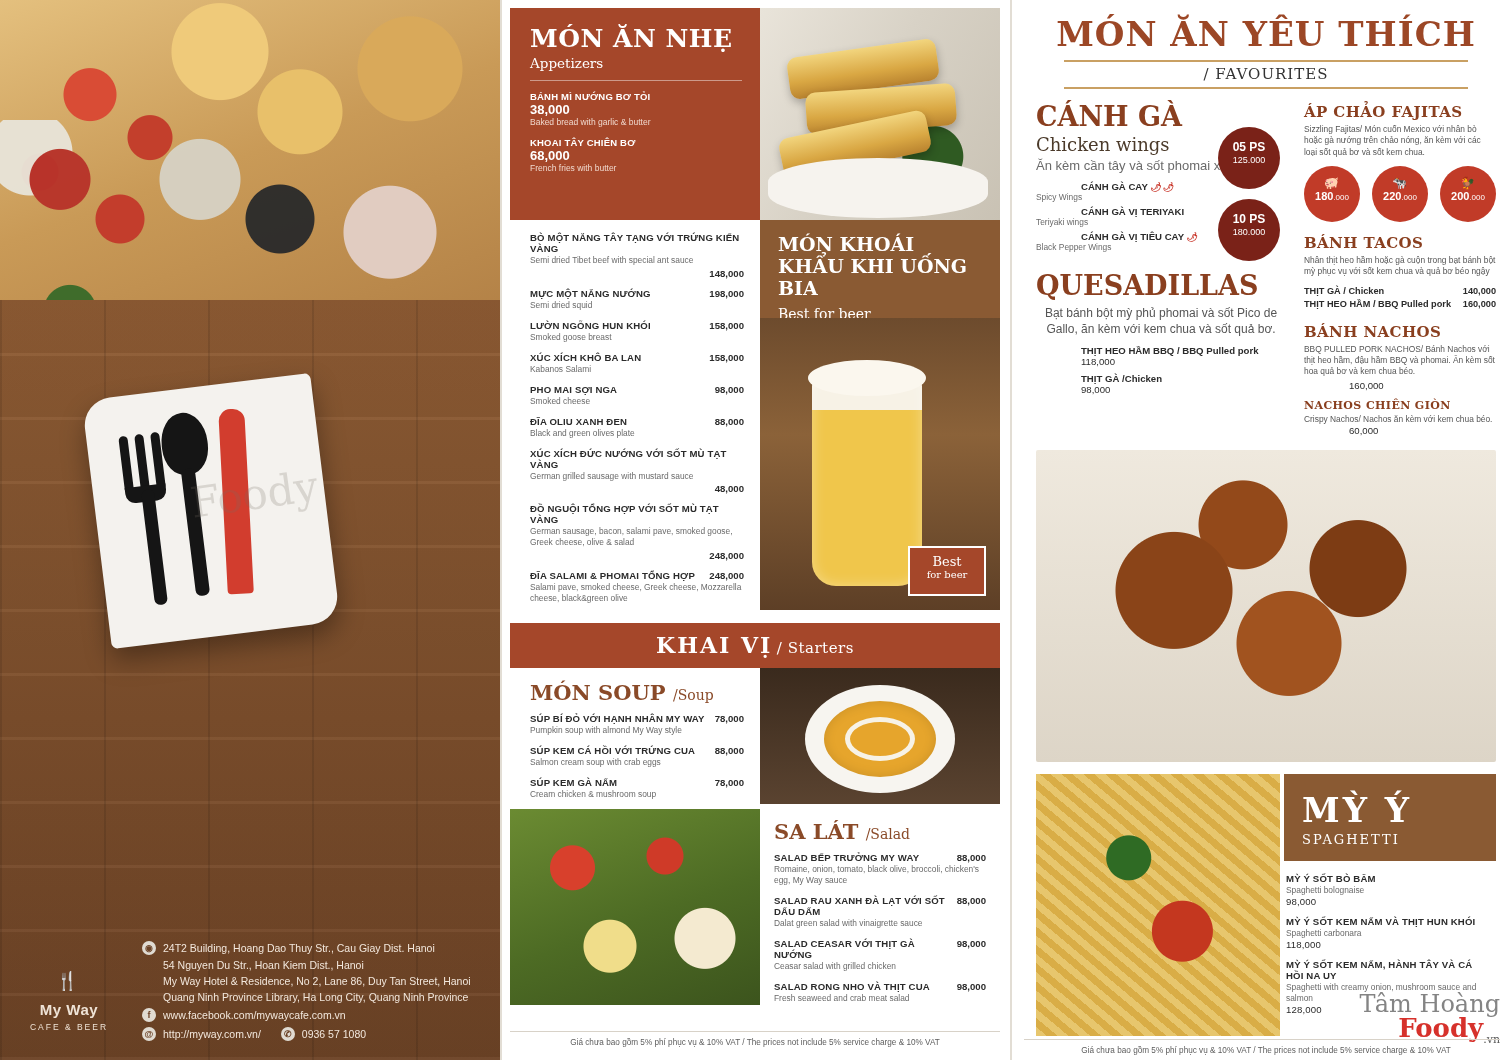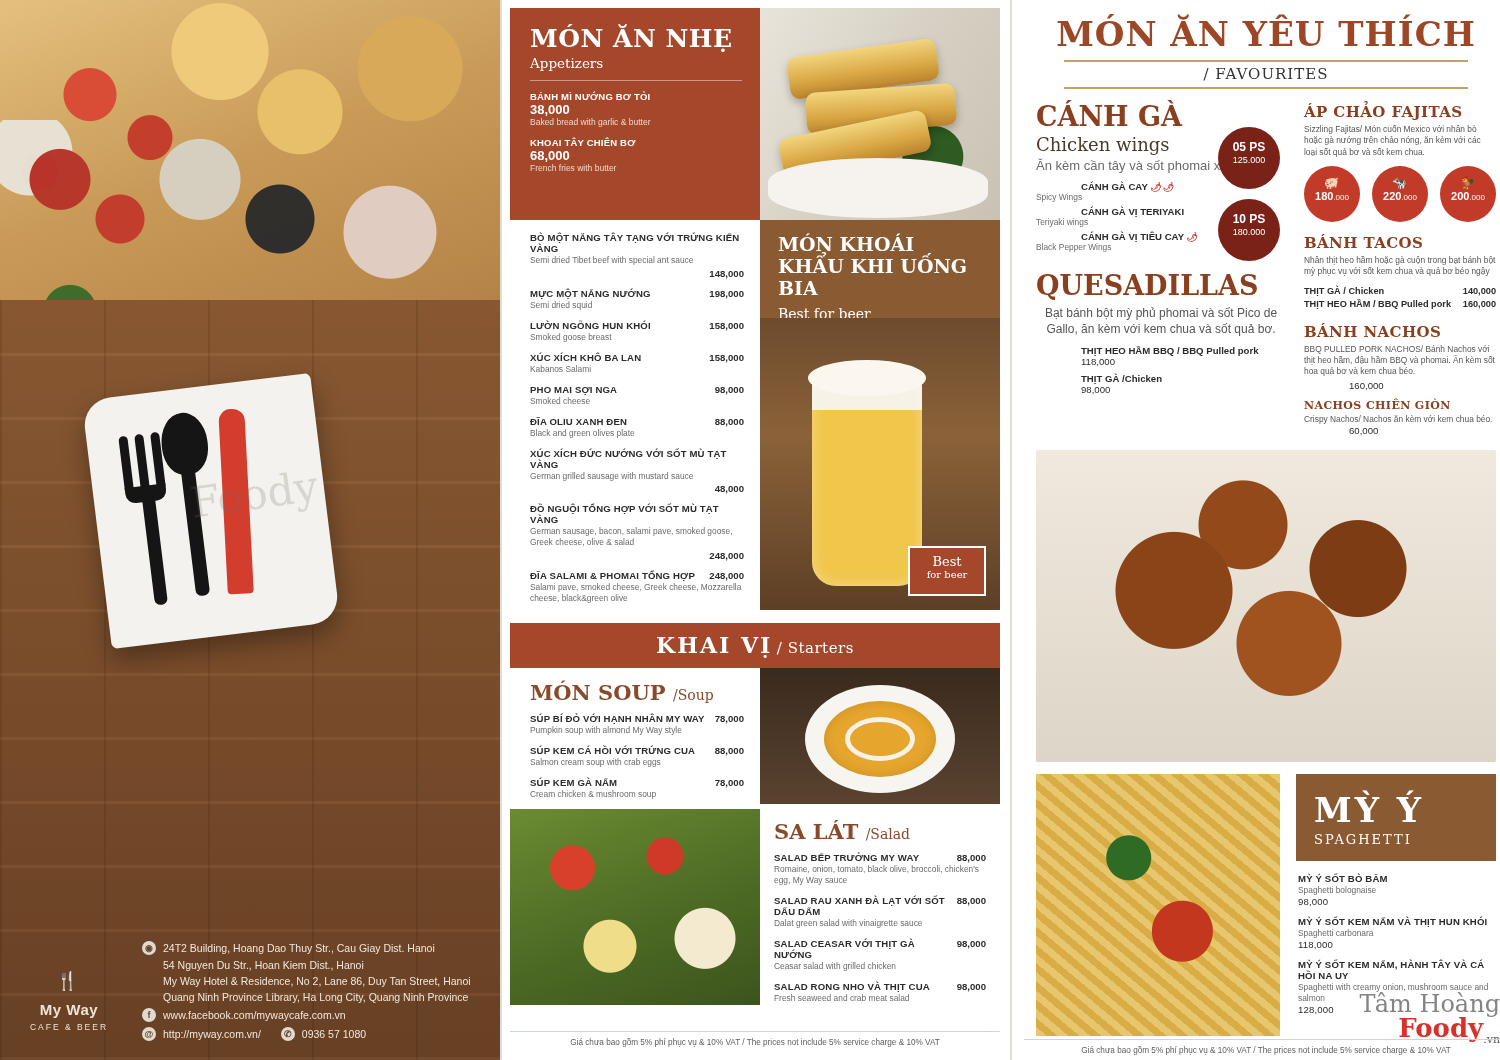--- a/index.html
+++ b/index.html
@@ -281,21 +281,21 @@
   }
 
   .spag-block { display: flex; margin: 12px 12px 0 12px; height: 262px; }
   .spag-photo {
     flex: 0 0 244px; position: relative; overflow: hidden;
     background:
       radial-gradient(circle at 38% 32%, #2f6b24 0 22px, transparent 23px),
       radial-gradient(circle at 60% 60%, #c4371f 0 30px, transparent 31px),
       repeating-linear-gradient(40deg, #e7c66d 0 7px, #d9ad46 7px 14px);
   }
-  .spag-right { flex: 1 1 auto; background: #fff; padding-left: 16px; }
+  .spag-right { flex: 1 1 auto; background: #fff; padding-left: 4px; }
   .spag-head { background: #8a5a33; color: #fff; padding: 16px 18px 14px 18px; }
   .spag-head .sh1 { font-family: "DejaVu Serif", serif; font-weight: bold; font-size: 34px; letter-spacing: 3px; }
   .spag-head .sh2 { font-family: "DejaVu Serif", serif; font-size: 13px; letter-spacing: 2px; margin-top: 2px; }
   .spag-items { padding: 12px 6px 0 2px; }
 
   .right-note {
     position: absolute; left: 14px; right: 14px; bottom: 0;
     border-top: 1px solid #d8d2c8; padding: 6px 0 5px 0; text-align: center;
     font-size: 8.2px; color: #5d5d5d;
   }

